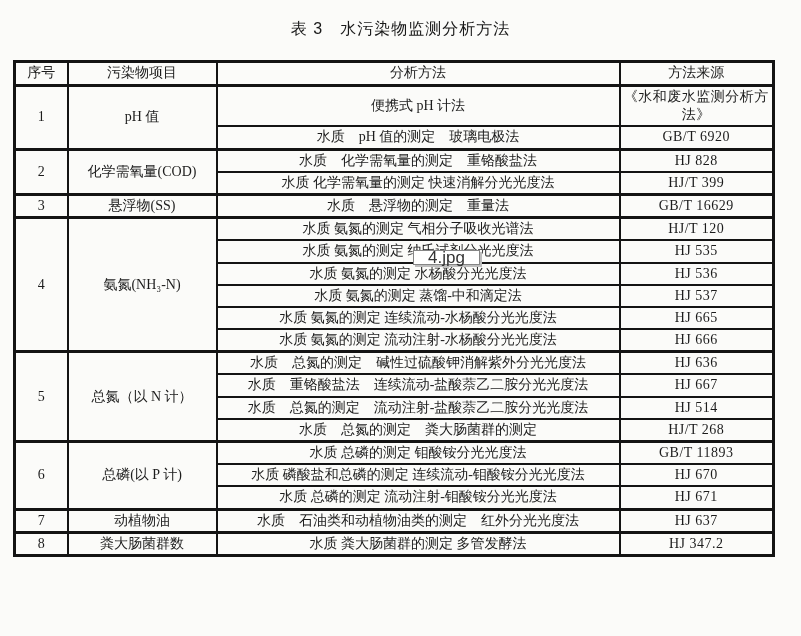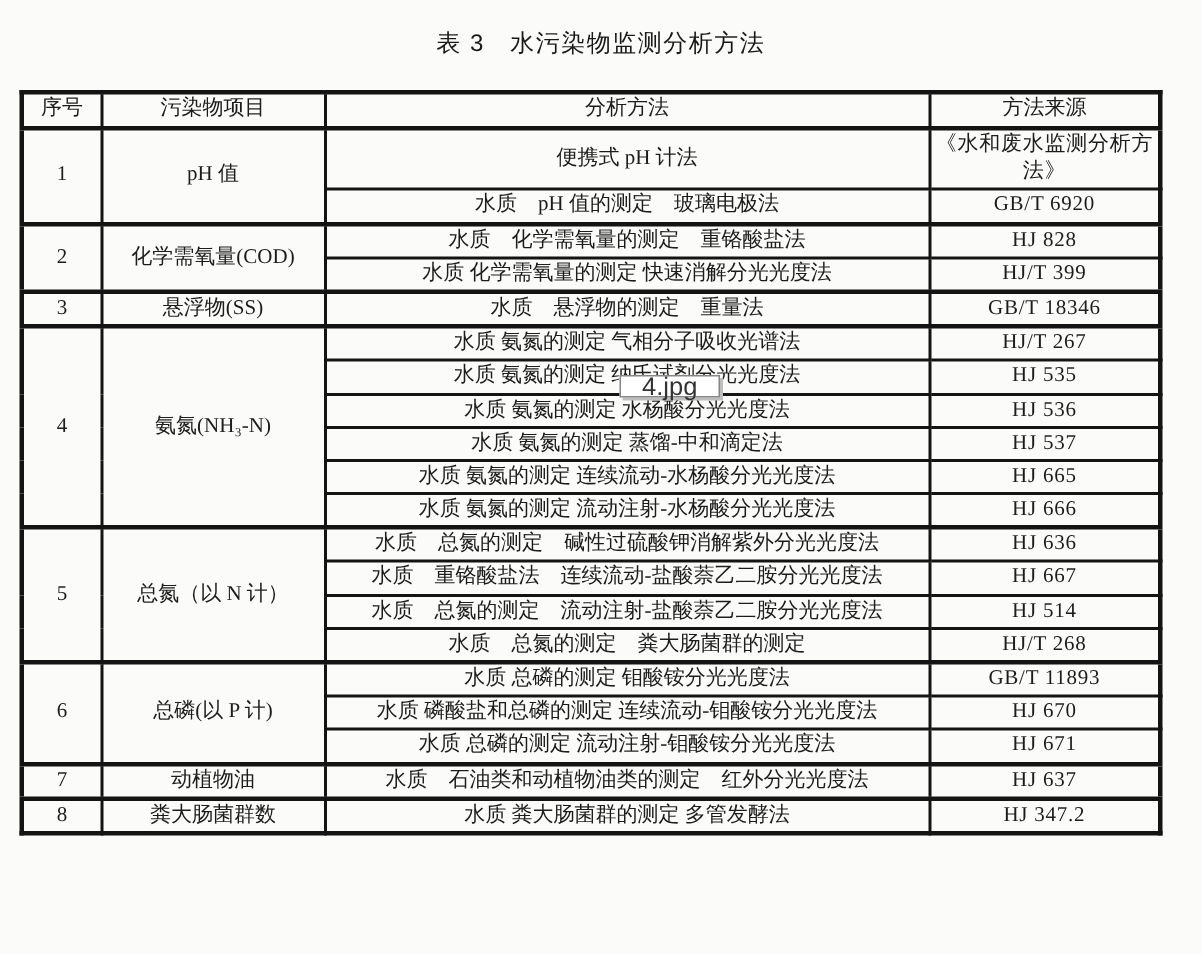--- a/index.html
+++ b/index.html
@@ -112,30 +112,30 @@
       <td>水质 化学需氧量的测定 快速消解分光光度法</td>
       <td class="src-cell">HJ/T 399</td>
     </tr>
   </tbody>
 
   <tbody>
     <tr class="r">
       <td>3</td>
       <td>悬浮物(SS)</td>
       <td>水质　悬浮物的测定　重量法</td>
-      <td class="src-cell">GB/T 18346</td>
+      <td class="src-cell">GB/T 16629</td>
     </tr>
   </tbody>
 
   <tbody>
     <tr class="r">
       <td rowspan="6">4</td>
       <td rowspan="6">氨氮(NH₃-N)</td>
       <td>水质 氨氮的测定 气相分子吸收光谱法</td>
-      <td class="src-cell">HJ/T 267</td>
+      <td class="src-cell">HJ/T 120</td>
     </tr>
     <tr class="r">
       <td>水质 氨氮的测定 纳氏试剂分光光度法</td>
       <td class="src-cell">HJ 535</td>
     </tr>
     <tr class="r">
       <td>水质 氨氮的测定 水杨酸分光光度法</td>
       <td class="src-cell">HJ 536</td>
     </tr>
     <tr class="r">

